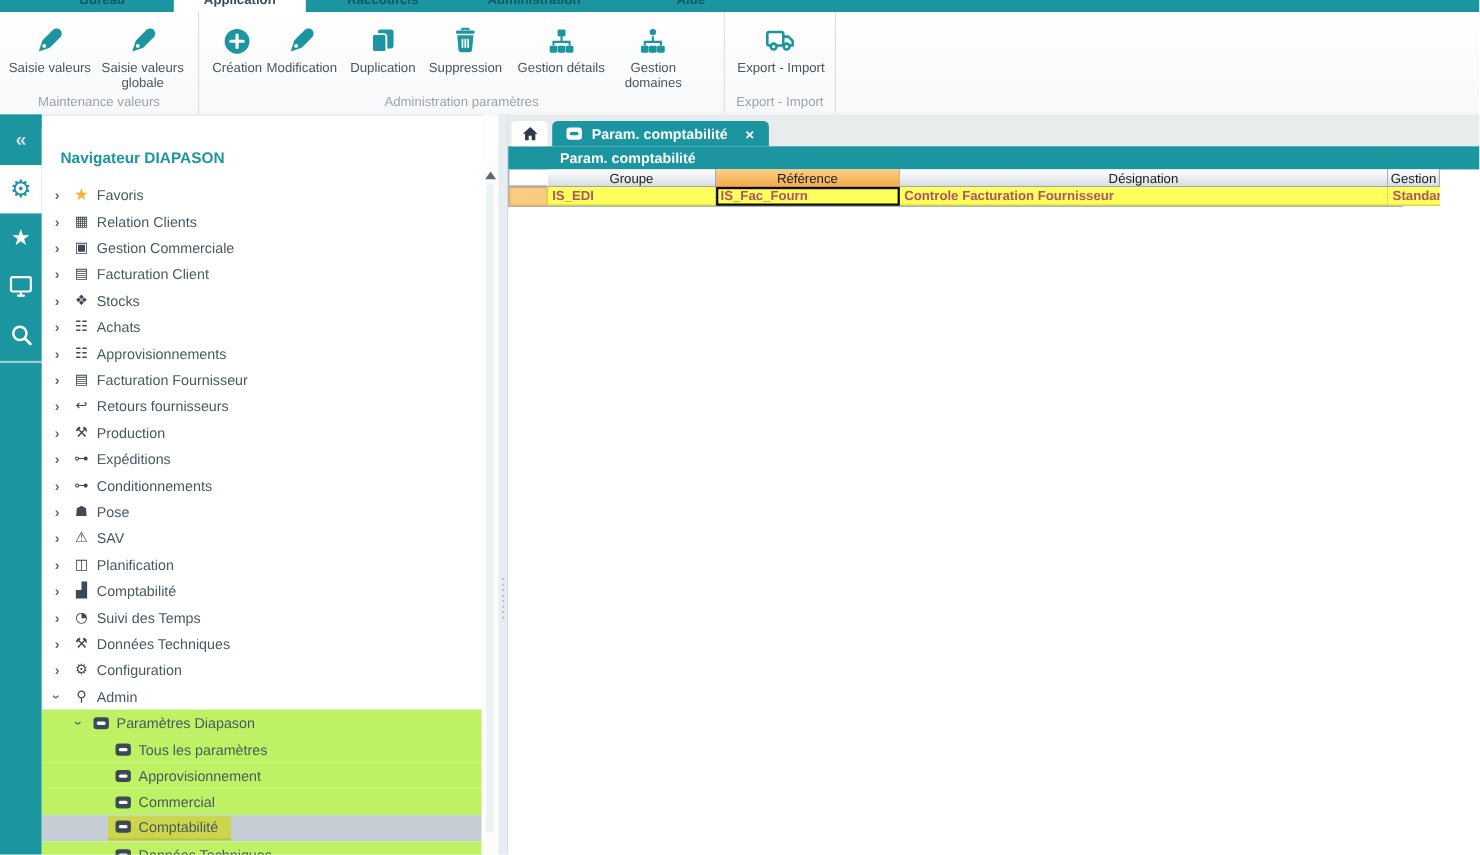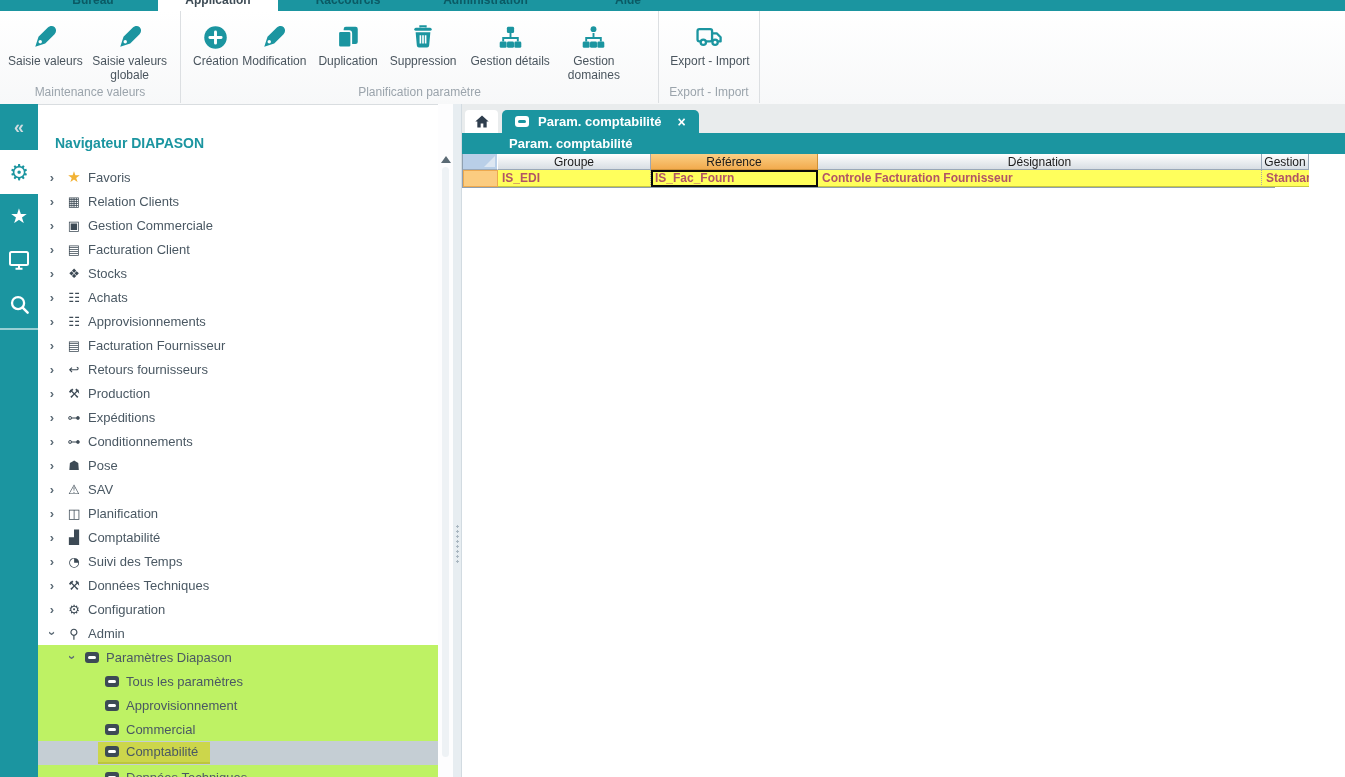--- a/index.html
+++ b/index.html
@@ -81,21 +81,21 @@
   .doc-tab { height:23px; margin-left:4px; background:#1b95a0; color:#fff; border-radius:5px 5px 0 0;
              display:flex; align-items:center; padding:0 13px; font-size:13px; font-weight:bold; }
   .doc-tab .box-icon { margin:0 9px 0 0; }
   .doc-tab .close { margin-left:16px; font-size:14px; font-weight:bold; cursor:default; }
   #paneltitle { height:21px; background:#1b95a0; color:#fff; font-size:13px; font-weight:bold;
                 line-height:21px; padding-left:47px; }
 
   
   #grid { width:813px; border:1px solid #8fa0b0; border-top:none; font-size:12px; }
   .grow { display:flex; height:17px; }
-  .grow.header { height:16px; }
+  .grow.header { height:16px;align-items:flex-end; }
   .gc { flex:none; overflow:hidden; white-space:nowrap; border-right:1px dotted #a9a9a9;
         padding:1px 0 0 4px; color:#000; position:relative; }
   .header .gc { background:linear-gradient(#ffffff,#d8dee4); border-right:1px solid #9aa8b8;
                 border-bottom:1px solid #9aa8b8; text-align:center; padding-left:0; color:#1c1c1c; }
   .header .gc.orange { background:linear-gradient(#fbcf84,#f2ab4e); border-color:#cf9137; }
   .header .gc.sel { background:#b9cfe8; border-right:1px solid #fff; }
   .c0 { width:35px; } .c1 { width:153px; } .c2 { width:167px; } .c3 { width:444px; } .c4 { width:47px; border-right:none; }
   .tri { position:absolute; right:2px; bottom:2px; width:0; height:0;
          border-left:11px solid transparent; border-bottom:11px solid #dde7f2; }
   .r1 .gc { background:#fff; border-bottom:1px dotted #a9a9a9; }
@@ -204,21 +204,21 @@
               <path d="M12 8v4M5.5 15.5v-3h13v3" fill="none" stroke="#1b95a0" stroke-width="1.7"></path>
               <circle cx="12" cy="4.6" r="2.6" fill="#1b95a0"></circle>
               <rect x="2.4" y="15.6" width="6.2" height="5.6" rx="1.2" fill="#1b95a0"></rect>
               <rect x="8.9" y="15.6" width="6.2" height="5.6" rx="1.2" fill="#1b95a0"></rect>
               <rect x="15.4" y="15.6" width="6.2" height="5.6" rx="1.2" fill="#1b95a0"></rect>
             </svg>
         </span>
         <span>Gestion domaines</span>
       </div>
     </div>
-    <div class="rgroup-label">Planification paramètre</div>
+    <div class="rgroup-label">Administration paramètres</div>
   </div>
 
   <div class="rgroup" style="left:659px; width:101px">
     <div class="rbtns" style="justify-content:center">
       <div class="rbtn nowrap">
         <span class="ric">
           <svg width="30" height="28" viewBox="0 0 26 24">
               <rect x="2.2" y="5.2" width="12.6" height="10.6" rx="1.6" fill="none" stroke="#1b95a0" stroke-width="2"></rect>
               <path d="M14.8 8.8h4l3.4 3.4v3.6h-2.2" fill="none" stroke="#1b95a0" stroke-width="2" stroke-linejoin="round"></path>
               <circle cx="7.2" cy="16.6" r="2.3" fill="#fff" stroke="#1b95a0" stroke-width="2"></circle>

